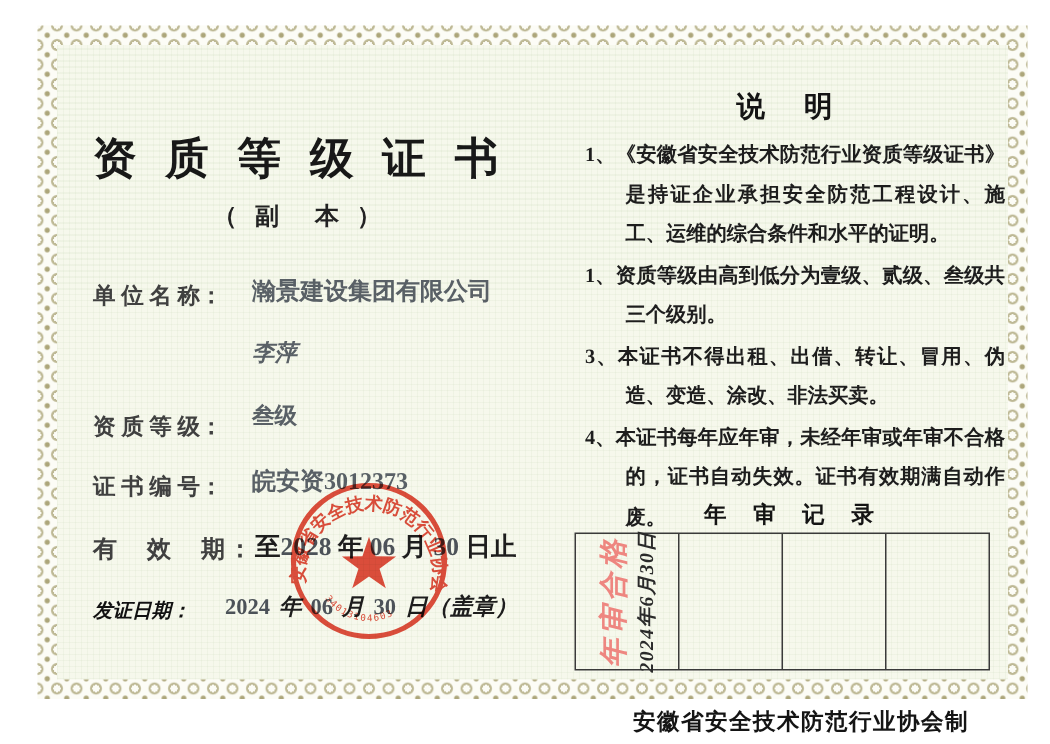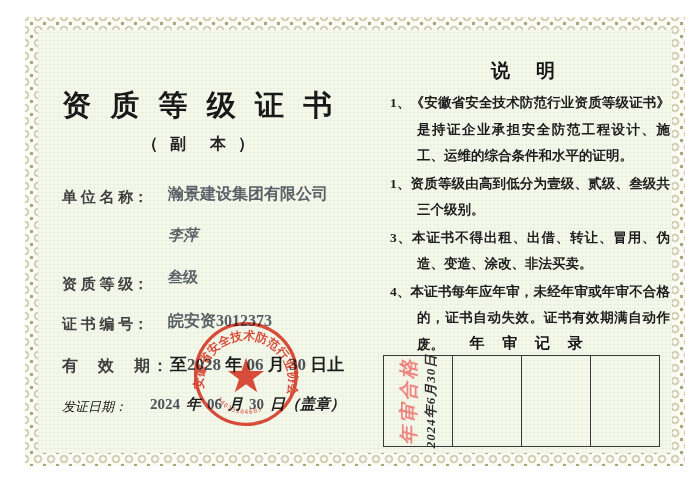--- a/index.html
+++ b/index.html
@@ -61,21 +61,21 @@
   .row-certno{ left: 62px; top: 315px; }
   .row-valid { left: 62px; top: 356px; }
   .row-issue { left: 62px; top: 398px; }
   .value-unit  { left: 168px; top: 184px; font-size: 16px; }
   .value-legal { left: 168px; top: 226px; font-size: 15px; font-style: italic; }
   .value-grade { left: 168px; top: 268px; font-size: 15px; }
   .value-certno{ left: 168px; top: 311px; font-size: 16px; }
   .valid-label { font-size: 16px; letter-spacing: 2px; }
   .valid-value { left: 170px; top: 353px; font-size: 17px; color: #4c5258; font-weight: bold; }
   .valid-value .unit, .issue-line .unit { color: #1d1d1d; }
-  .issue-label { font-size: 13px; font-weight: normal; font-style: italic; color: #111; }
+  .issue-label { font-size: 13px; font-weight: bold; font-style: italic; color: #111; }
   .issue-line  { left: 150px; top: 395px; font-size: 15px; color: #4c5258; font-weight: bold; }
   .issue-line span { margin-right: 6px; }
   .issue-tail { font-style: italic; color: #1d1d1d; }
 
   
   .notes-title {
     left: 408px; top: 58px; width: 230px; text-align: center;
     font-size: 19px; font-weight: bold; color: #141414; letter-spacing: 26px; text-indent: 26px;
   }
   .notes {
@@ -187,14 +187,15 @@
       <path id="sealBottomArc" d="M 27,83 A 38,38 0 0 0 93,83" fill="none"></path>
     </defs>
     <text font-size="12.5" font-weight="bold" fill="#e0402e" font-family="'Liberation Serif','DejaVu Serif',serif">
       <textPath href="#sealTopArc" startOffset="0">安徽省安全技术防范行业协会</textPath>
     </text>
     <text font-size="6.5" fill="#e0402e" font-family="'DejaVu Sans Mono',monospace" letter-spacing="1">
       <textPath href="#sealBottomArc" startOffset="4">34013104603</textPath>
     </text>
   </svg>
 
+  <div class="abs footer-maker">安徽省安全技术防范行业协会制</div>
 
 </div>
 
 </body></html>

